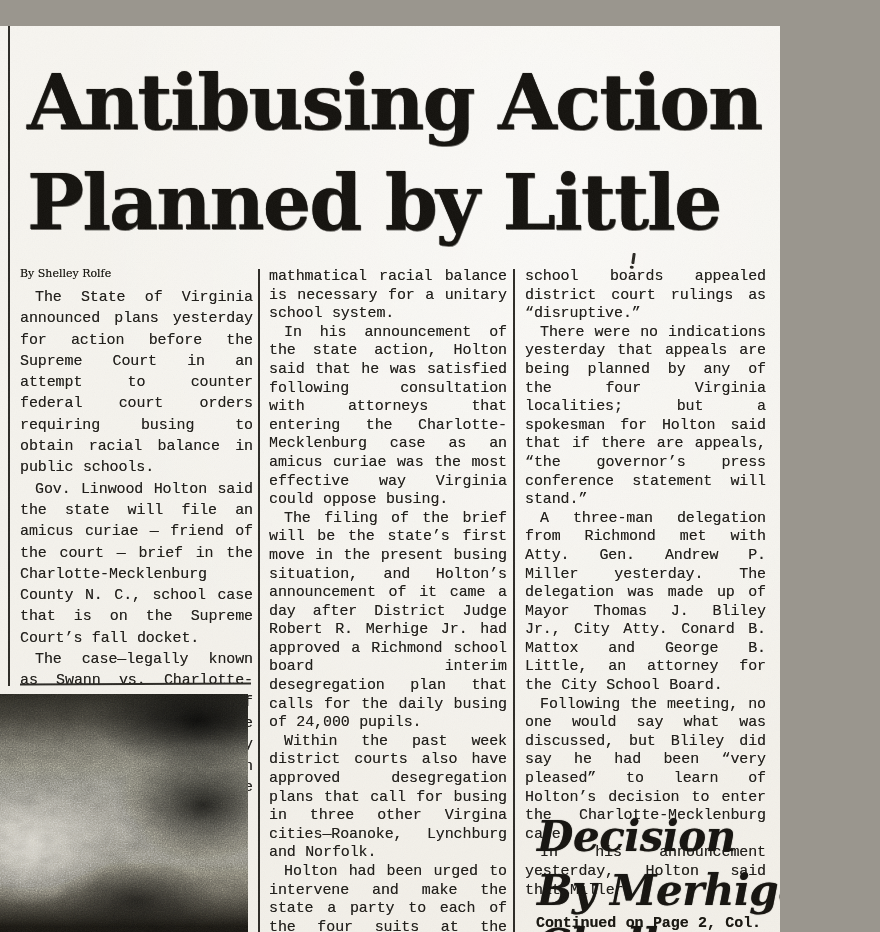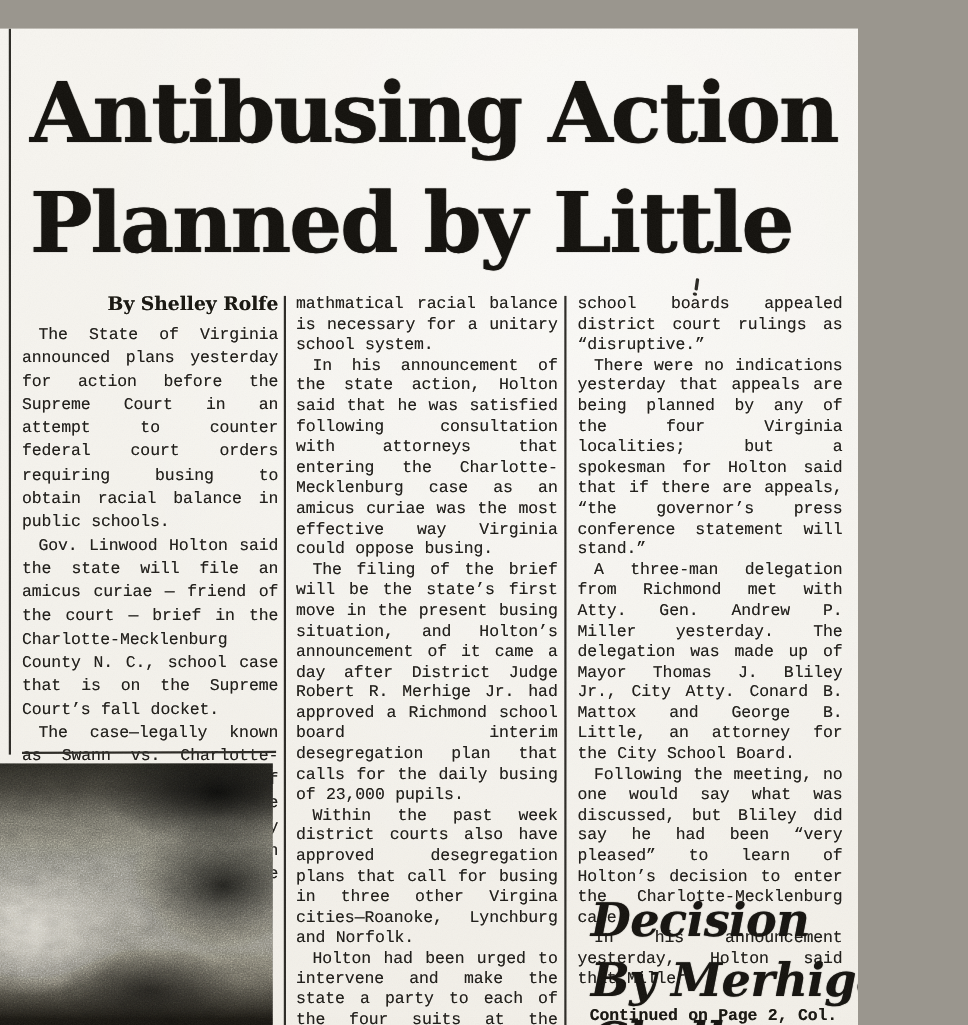--- a/index.html
+++ b/index.html
@@ -16,21 +16,21 @@
     font-weight:bold;font-size:76px;line-height:100px;letter-spacing:-2px;
     color:#13110d;text-shadow:0 0 1px rgba(19,17,13,.7), .5px .5px 0 rgba(19,17,13,.55);
     white-space:nowrap;
   }
   .col{position:absolute;text-align:justify;}
   .bp{margin:0;font-size:15px;letter-spacing:-.1px;word-spacing:.6px;
       color:#1e1c18;text-shadow:0 0 .5px rgba(30,28,24,.55);font-family:Liberation Mono, monospace;}
   .indent{text-indent:15px;}
   .c1 .bp{line-height:21.3px;}
   .c23 .bp{line-height:18.6px;}
-  .byline{font-weight:bold;font-size:17px;text-align:right;margin:0 0 7px 0;
+  .byline{font-weight:normal;font-size:11px;text-align:left;margin:0 0 7px 0;
           color:#17150f;text-shadow:0 0 .6px rgba(23,21,15,.6);}
   .continued{font-weight:bold;font-size:15px;margin-top:15px;text-align:center;
              text-indent:6px;color:#17150f;text-shadow:0 0 .6px rgba(23,21,15,.6);}
   .subhead{
     position:absolute;left:537px;top:784px;width:300px;
     font-weight:bold;font-style:italic;font-size:42px;line-height:54px;
     color:#14120e;text-shadow:0 0 1px rgba(20,18,14,.7);letter-spacing:-.5px;
   }
   .photo{position:absolute;left:0;top:668px;width:248px;height:264px;overflow:hidden;
     background:
@@ -93,21 +93,21 @@
         <feTurbulence type="fractalNoise" baseFrequency="0.055 0.09" numOctaves="2" stitchTiles="stitch"></feTurbulence>
         <feColorMatrix type="saturate" values="0"></feColorMatrix>
       </filter>
       <rect width="248" height="264" filter="url(#mottleF)"></rect>
     </svg>
   </div>
 
   <div class="col c23" style="left:269px;top:242px;width:238px;height:690px;overflow:hidden;">
     <p class="bp">mathmatical racial balance is necessary for a unitary school system.</p>
     <p class="bp indent">In his announcement of the state action, Holton said that he was satisfied following consultation with attorneys that entering the Charlotte-Mecklenburg case as an amicus curiae was the most effective way Virginia could oppose busing.</p>
-    <p class="bp indent">The filing of the brief will be the state’s first move in the present busing situation, and Holton’s announcement of it came a day after District Judge Robert R. Merhige Jr. had approved a Richmond school board interim desegregation plan that calls for the daily busing of 23,000 pupils.</p>
+    <p class="bp indent">The filing of the brief will be the state’s first move in the present busing situation, and Holton’s announcement of it came a day after District Judge Robert R. Merhige Jr. had approved a Richmond school board interim desegregation plan that calls for the daily busing of 24,000 pupils.</p>
     <p class="bp indent">Within the past week district courts also have approved desegregation plans that call for busing in three other Virgina cities—Roanoke, Lynchburg and Norfolk.</p>
     <p class="bp indent">Holton had been urged to intervene and make the state a party to each of the four suits at the district court level.</p>
   </div>
 
   <div class="box-partial"></div>
 
   <div class="col c23" style="left:525px;top:242px;width:241px;">
     <p class="bp">school boards appealed district court rulings as “disruptive.”</p>
     <p class="bp indent">There were no indications yesterday that appeals are being planned by any of the four Virginia localities; but a spokesman for Holton said that if there are appeals, “the governor’s press conference statement will stand.”</p>
     <p class="bp indent">A three-man delegation from Richmond met with Atty. Gen. Andrew P. Miller yesterday. The delegation was made up of Mayor Thomas J. Bliley Jr., City Atty. Conard B. Mattox and George B. Little, an attorney for the City School Board.</p>

